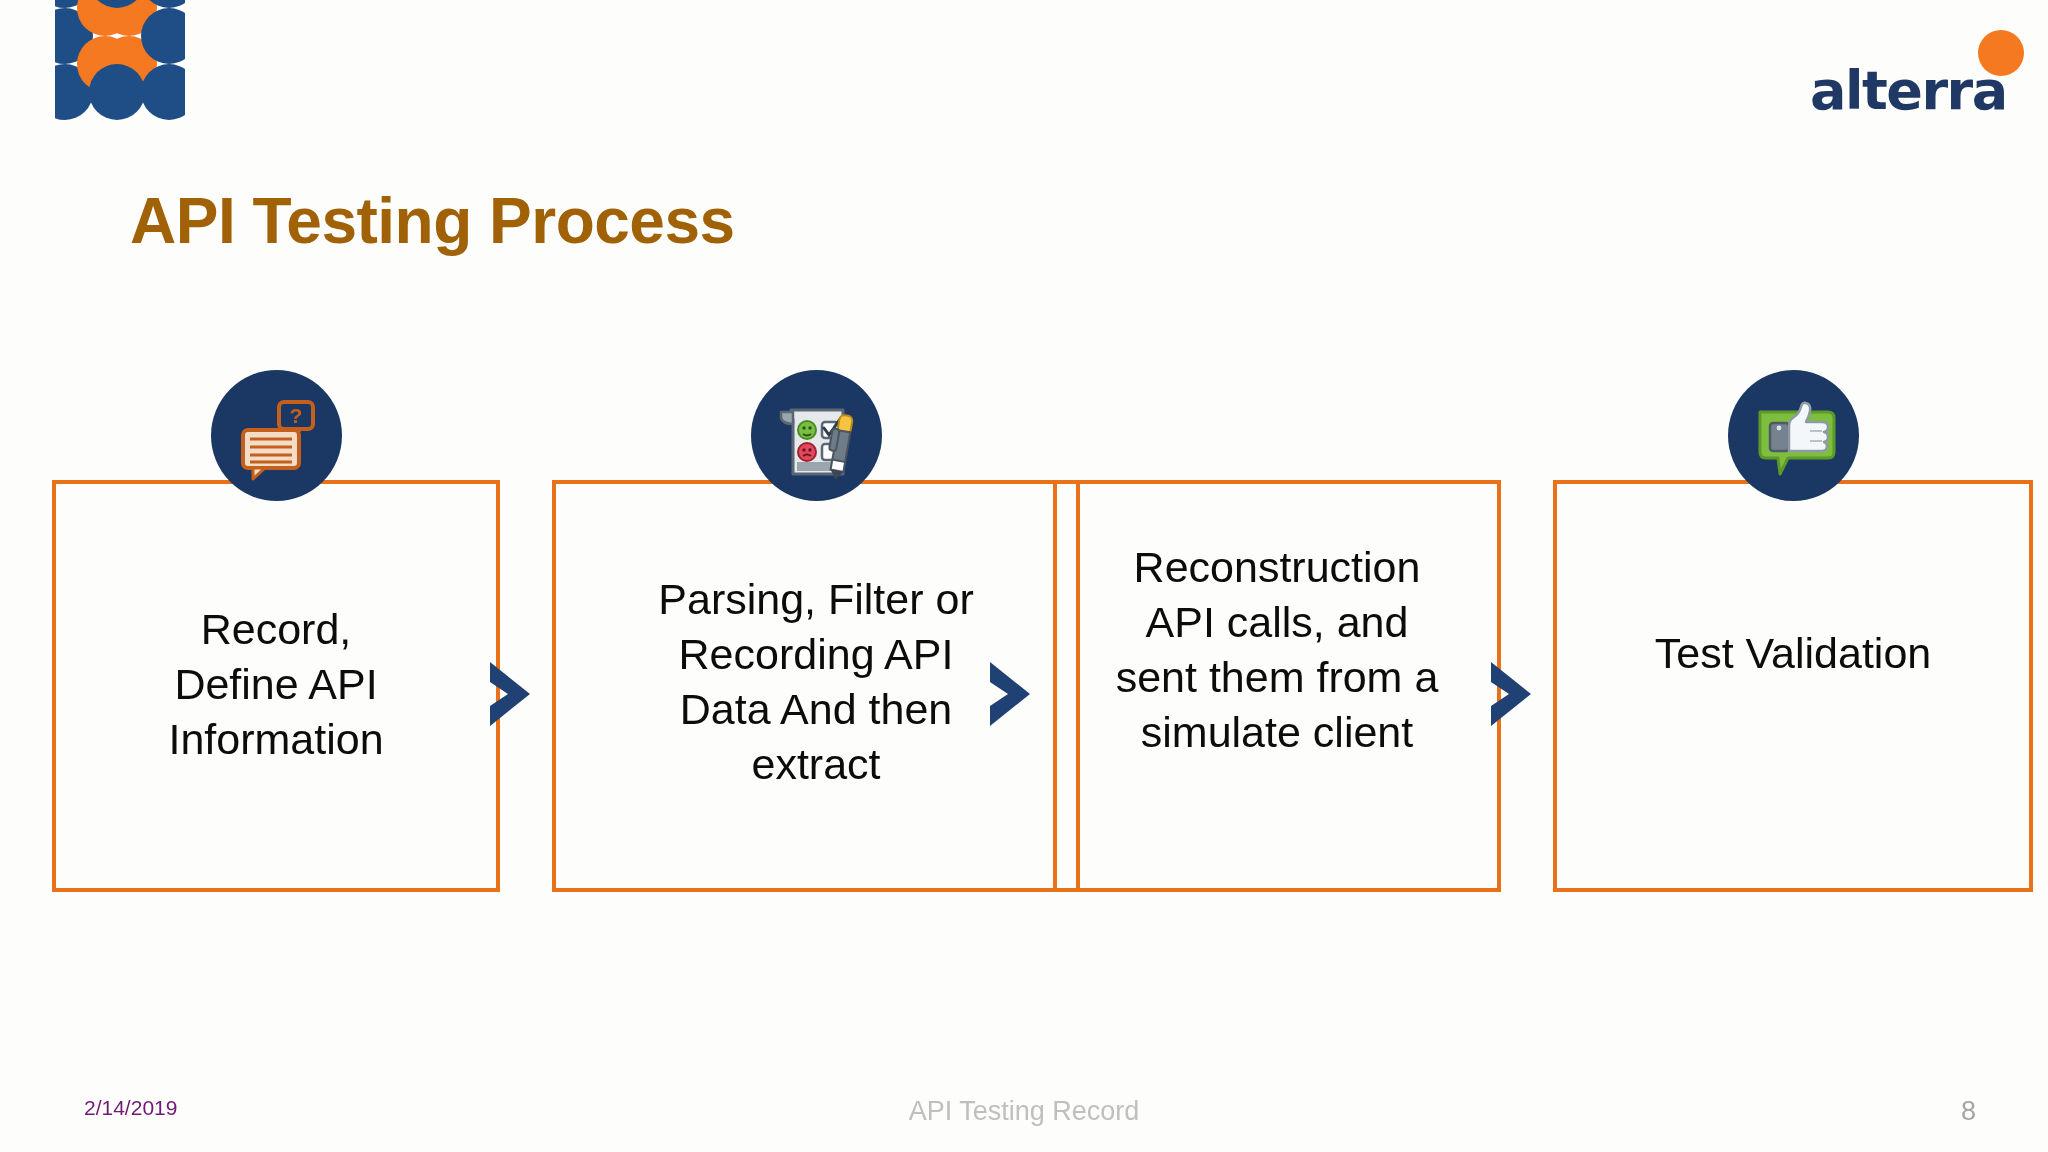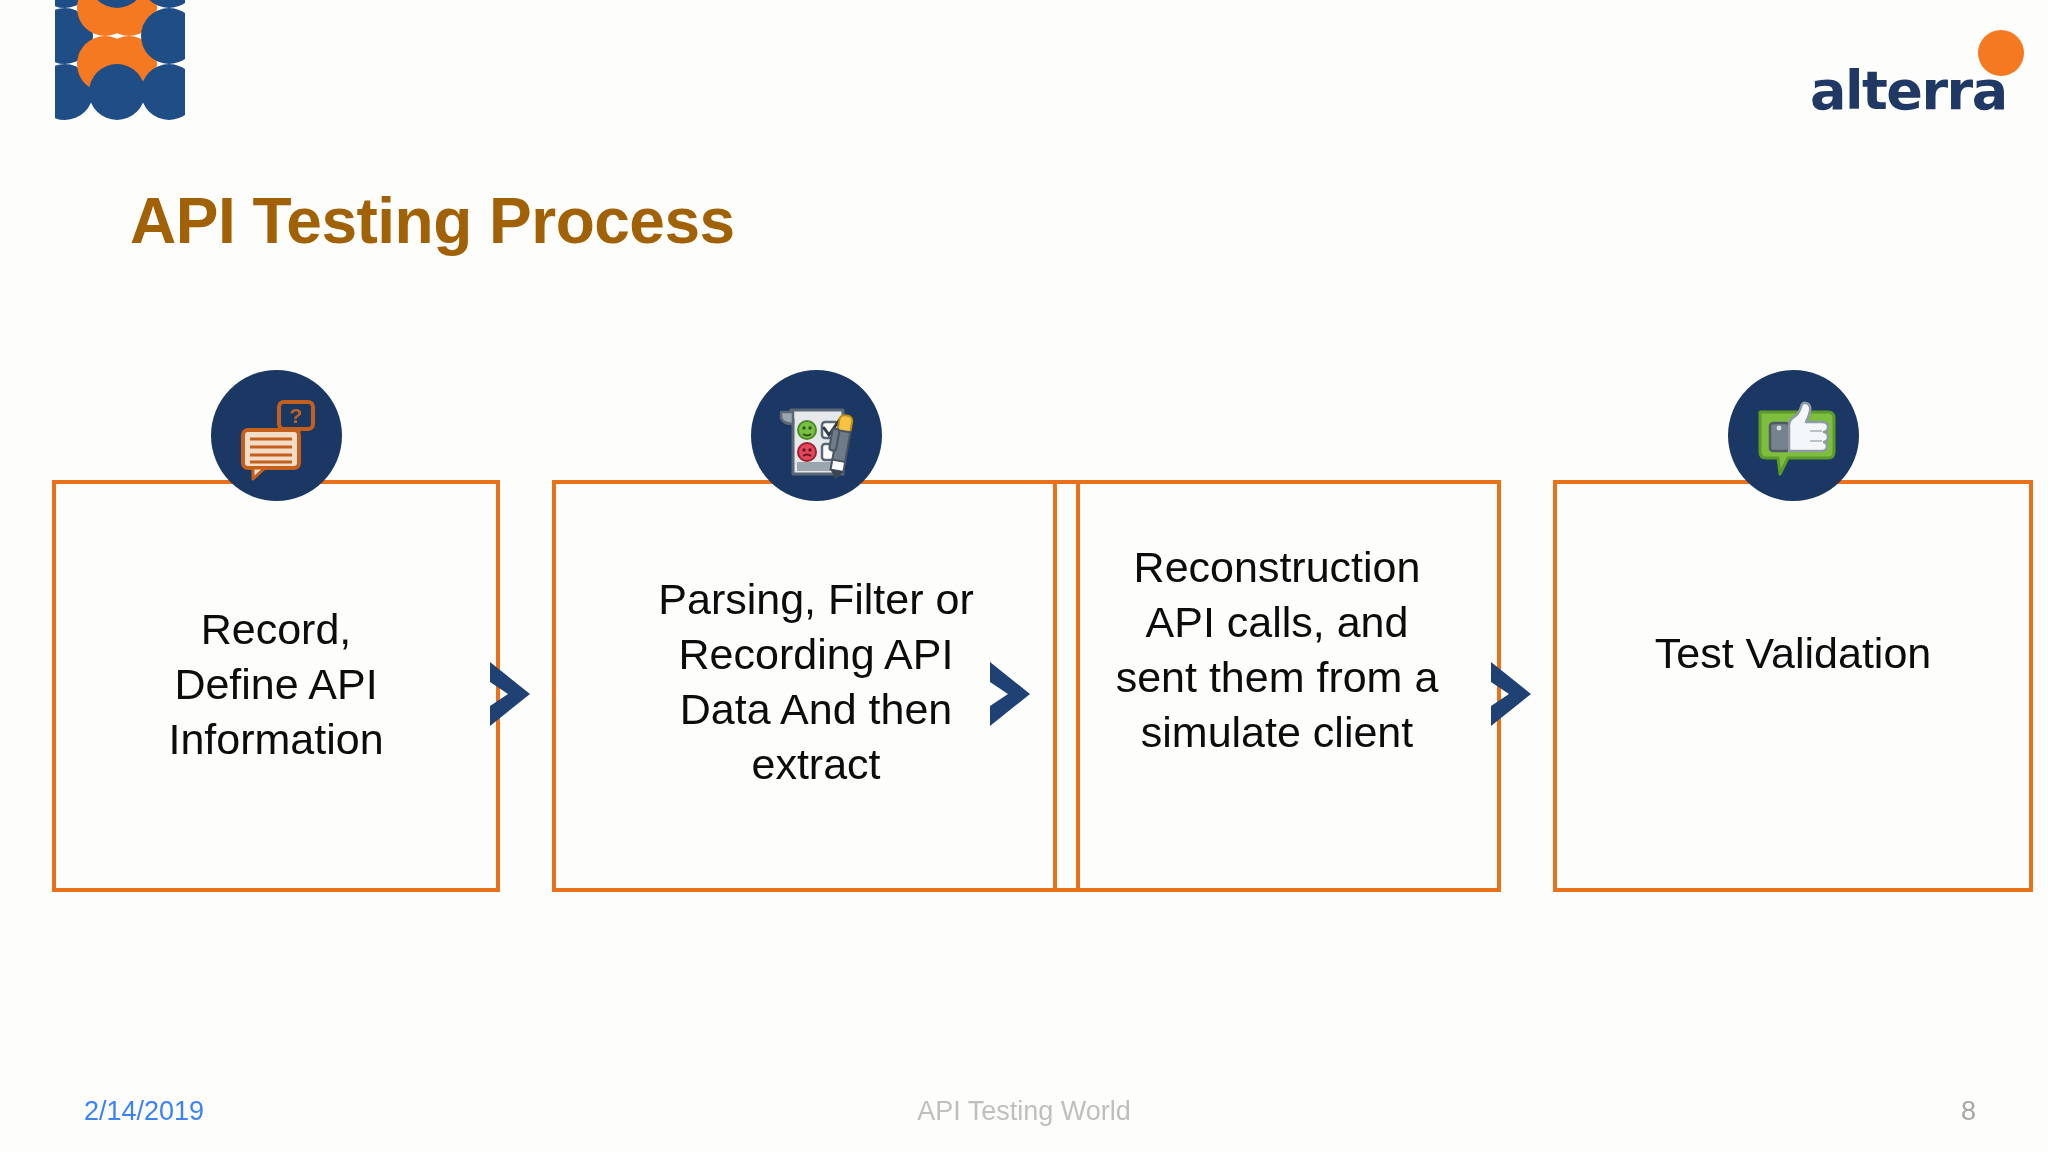--- a/index.html
+++ b/index.html
@@ -75,21 +75,21 @@
 
   .arrow{
     position:absolute;top:180px;
     width:62px;height:68px;
   }
   .arrow svg{display:block;}
 
   
   .footer-date{
     position:absolute;left:84px;top:1096px;
-    font-size:27px;color:#3b82f6;
+    font-size:21px;color:#701a75;
   }
   .footer-center{
     position:absolute;left:0;right:0;top:1096px;
     text-align:center;font-size:27px;color:#bfbfbf;
   }
   .footer-page{
     position:absolute;right:72px;top:1096px;
     font-size:27px;color:#a6a6a6;
   }
 </style>
@@ -239,16 +239,16 @@
           <line x1="62" y1="41" x2="74" y2="41" stroke="#B7C2CB" stroke-width="2"></line>
           <line x1="62" y1="51" x2="74" y2="51" stroke="#B7C2CB" stroke-width="2"></line>
         </svg>
       </div>
       <div class="step-label" style="top:142px;">Test Validation</div>
     </div>
 
   </div>
 
   <div class="footer-date">2/14/2019</div>
-  <div class="footer-center">API Testing World</div>
+  <div class="footer-center">API Testing Record</div>
   <div class="footer-page">8</div>
 
 </div>
 
 </body></html>

